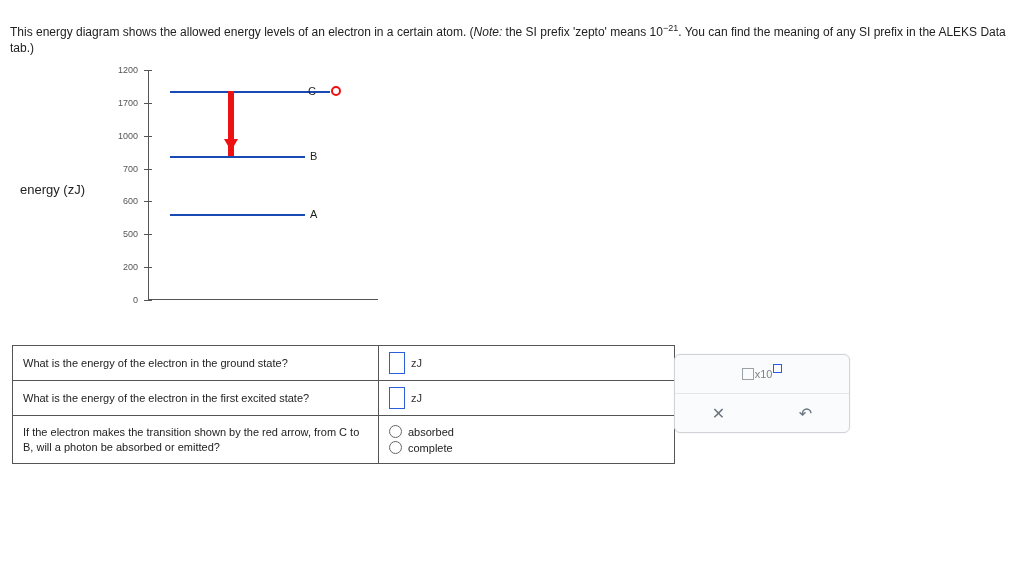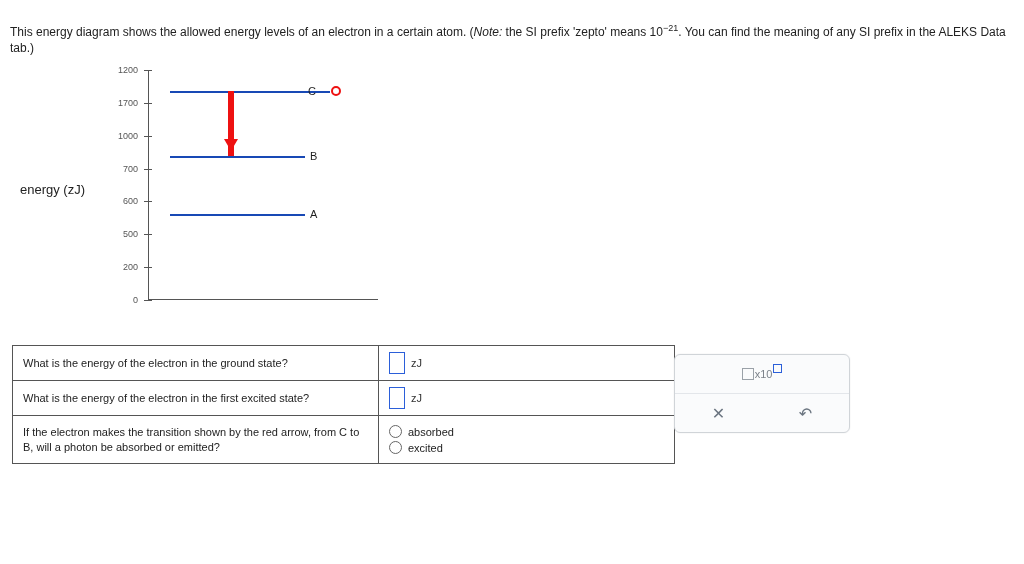--- a/index.html
+++ b/index.html
@@ -109,21 +109,21 @@
   </tr>
   <tr>
     <td class="q">If the electron makes the transition shown by the red arrow, from C to B, will a photon be absorbed or emitted?</td>
     <td class="a">
       <div class="radio-row">
               <span class="radio"></span>
               <span>absorbed</span>
             </div>
       <div class="radio-row">
               <span class="radio"></span>
-              <span>excited</span>
+              <span>complete</span>
             </div>
     </td>
   </tr>
 </tbody>
     </table>
 
 <div class="palette">
   <div class="pal-row">
     <div class="pal-cell">
       <span class="sci">

